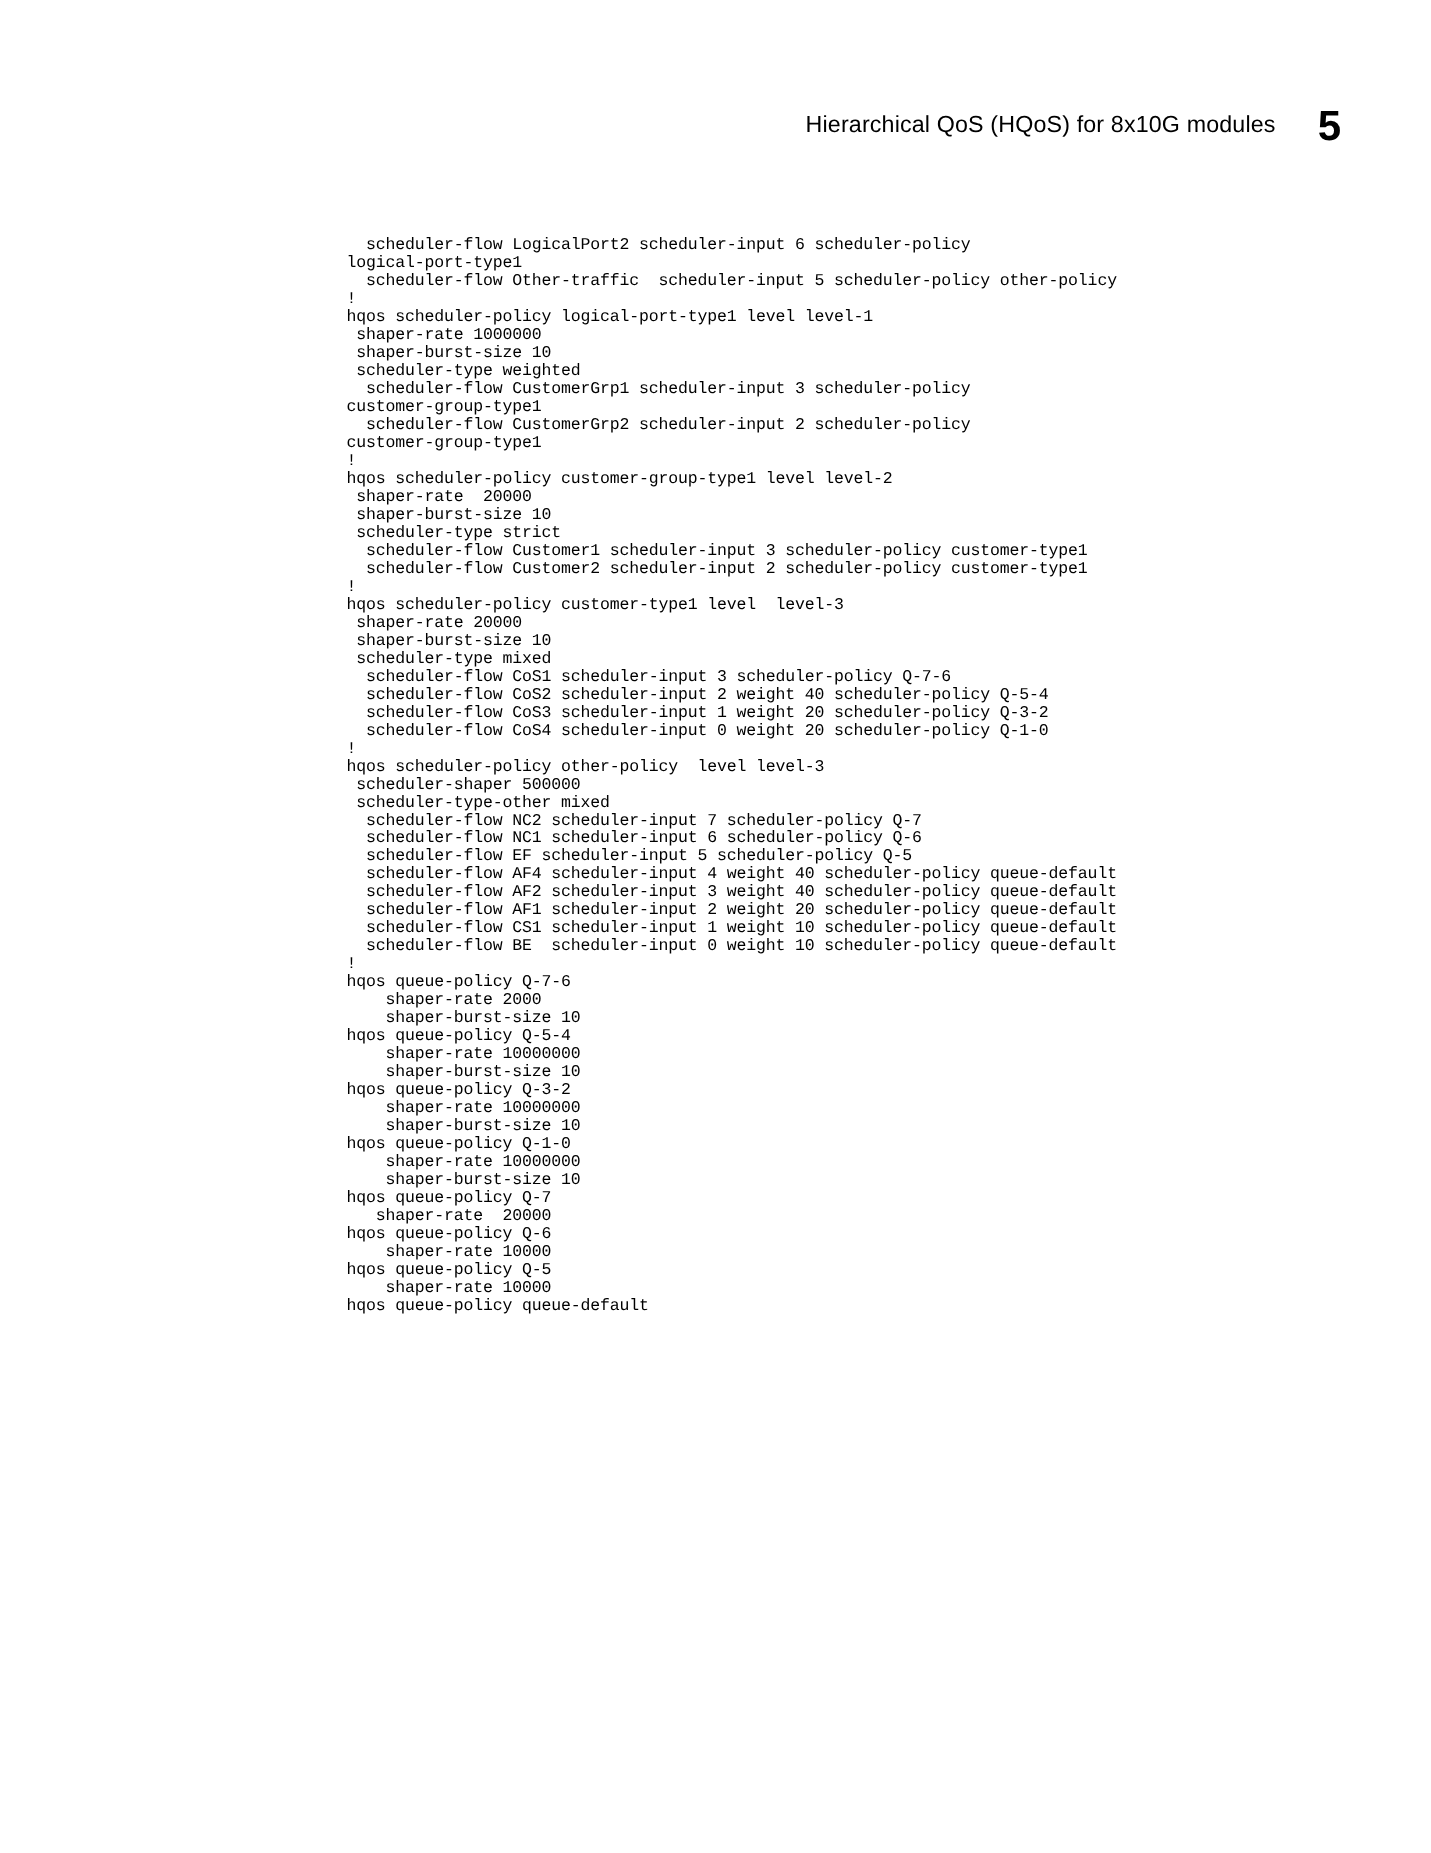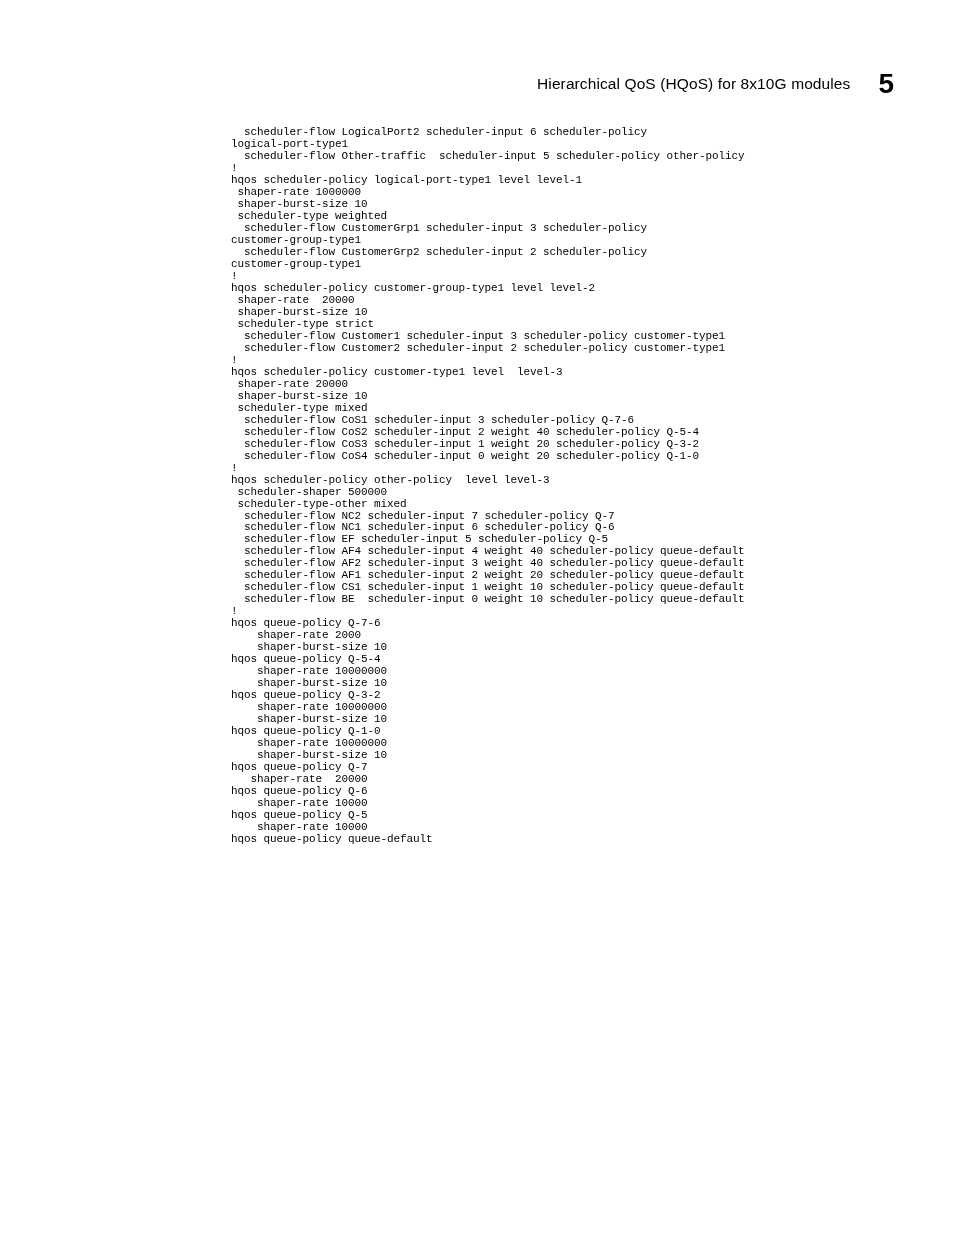--- a/index.html
+++ b/index.html
@@ -16,21 +16,21 @@
     width: 954px;
     height: 1235px;
     padding: 70px 60px 60px 76px;
     position: relative;
   }
   .header {
     display: flex;
     align-items: center;
     justify-content: flex-end;
     gap: 28px;
-    margin-bottom: 28px;
+    margin-bottom: 60px;
     font-family: Arial, Helvetica, sans-serif;
   }
   .header-title {
     font-size: 15.5px;
     color: #000;
     letter-spacing: 0.1px;
   }
   .header-chapnum {
     font-size: 28px;
     font-weight: 700;

